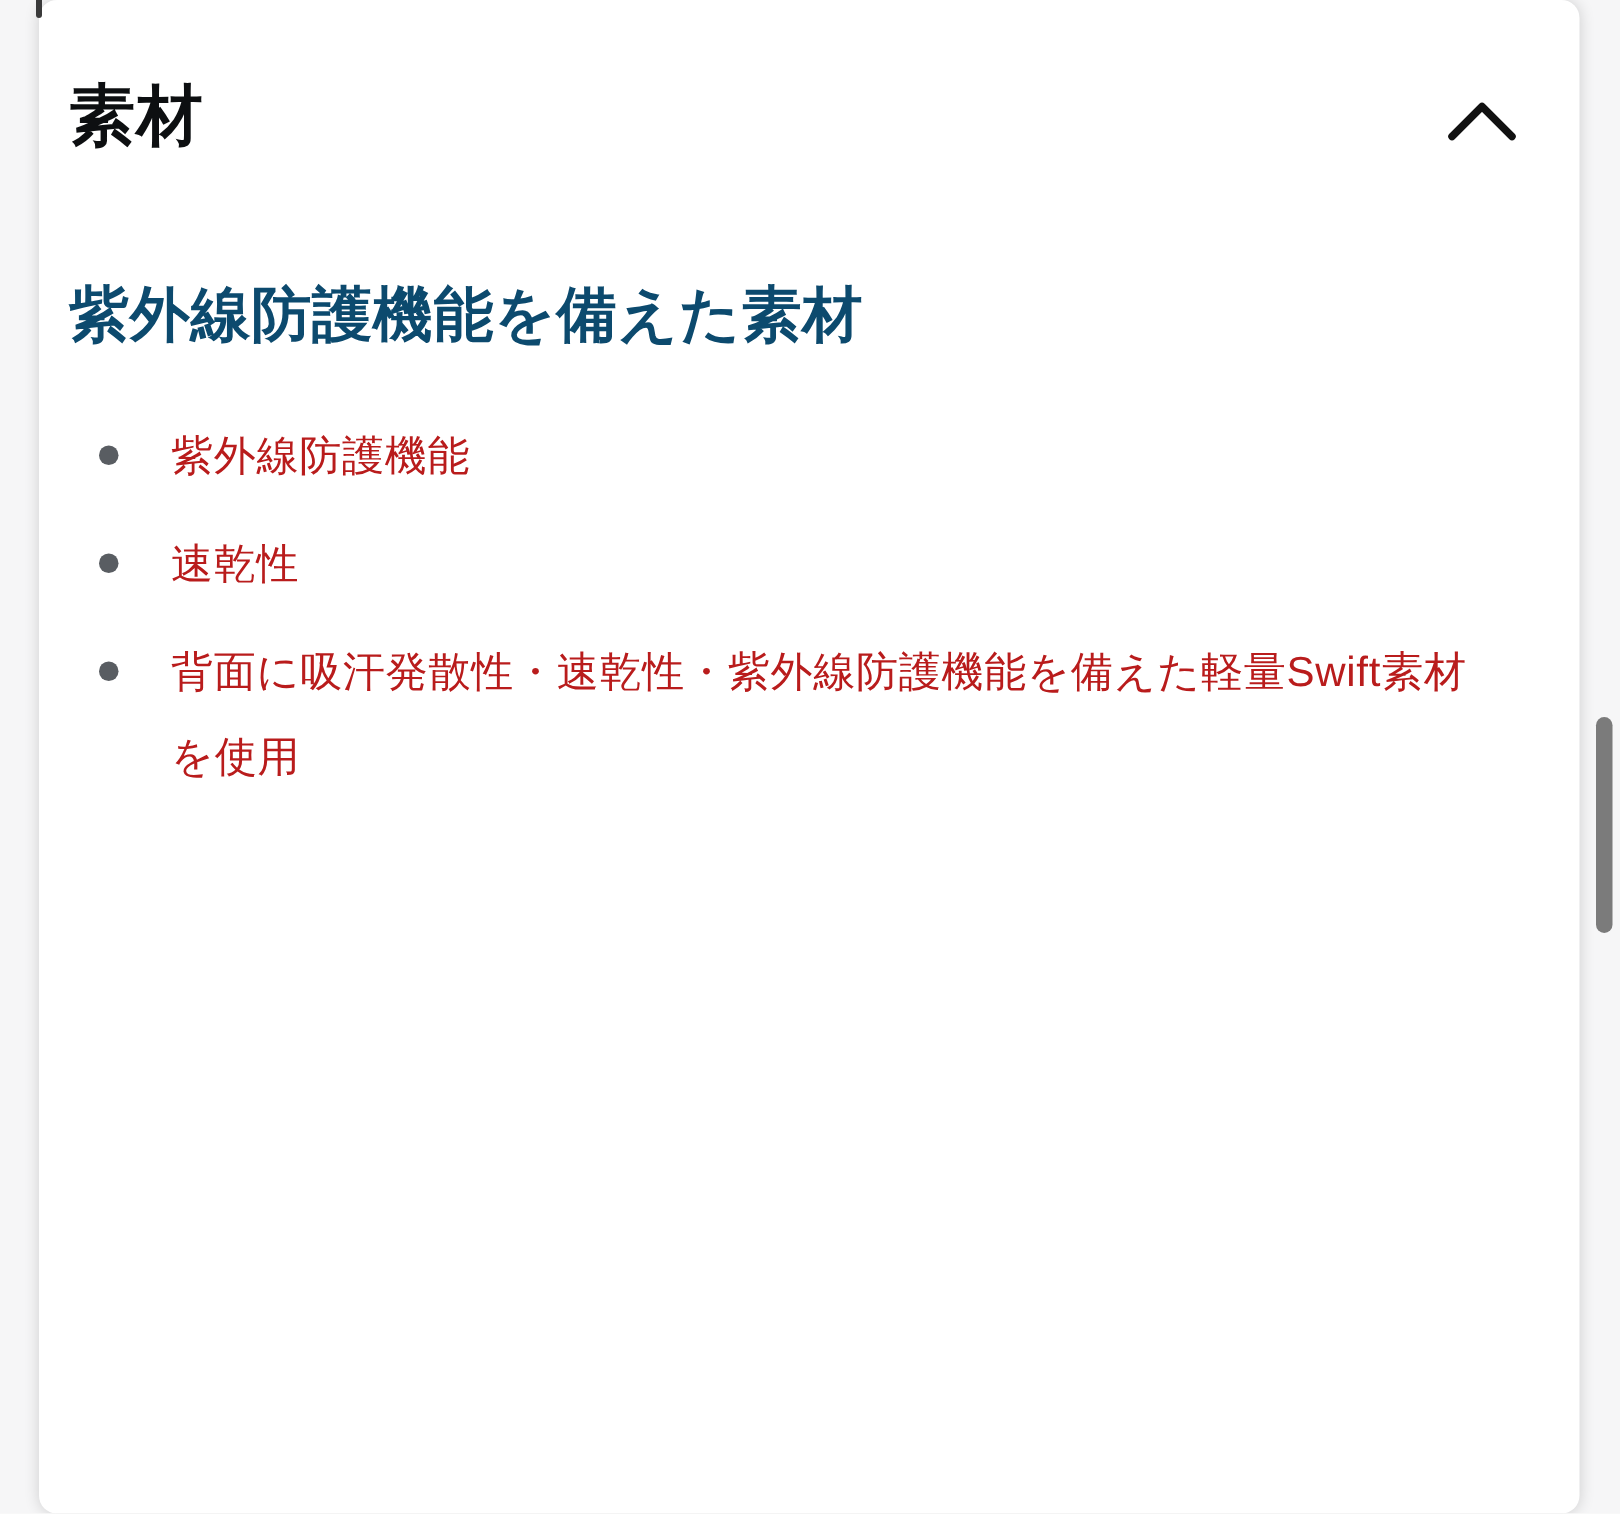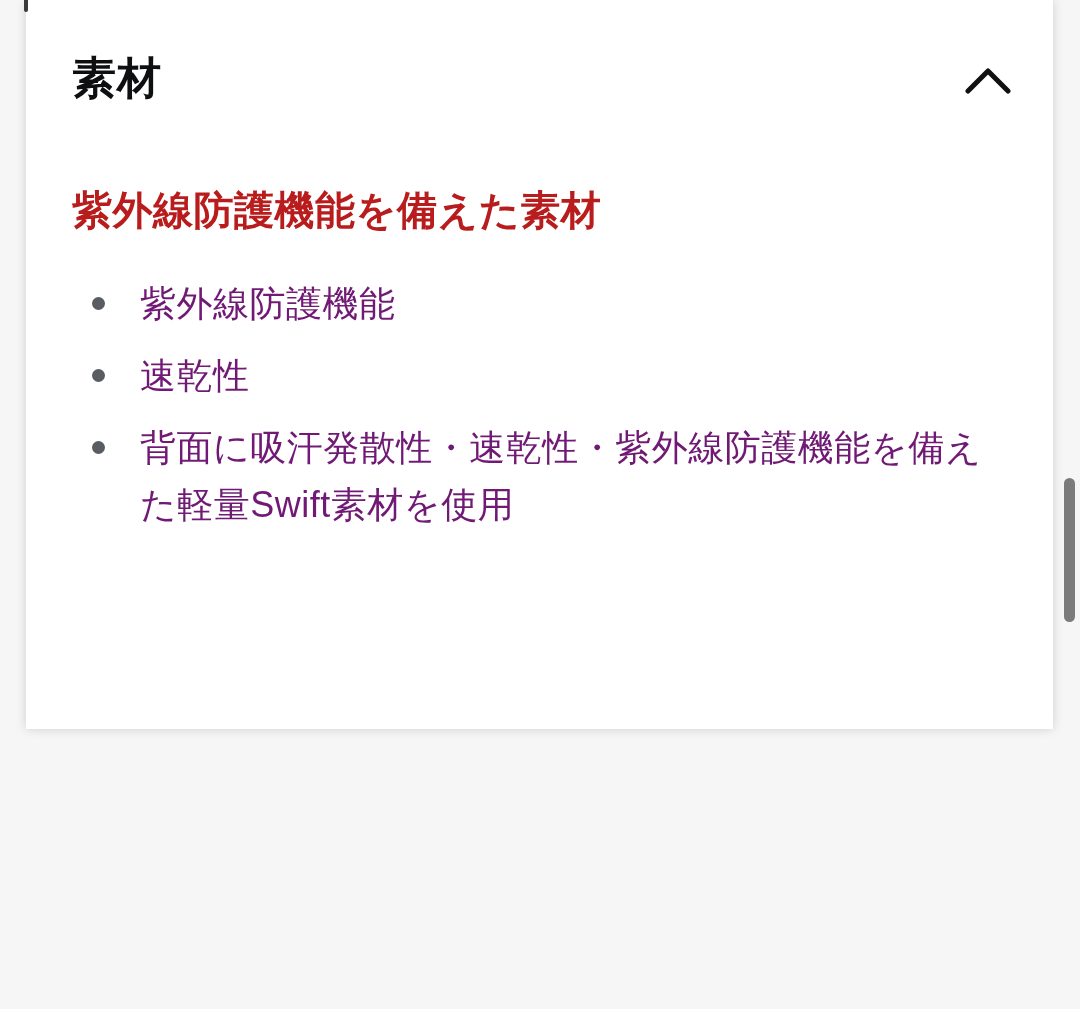--- a/index.html
+++ b/index.html
@@ -14,25 +14,26 @@
     height: 1009px;
     background: #f6f6f7;
     overflow: hidden;
   }
   
   .sheet {
     position: absolute;
     left: 26px;
     top: 0;
     width: 1027px;
-    height: 729px;
+    height: 1009px;
     background: #ffffff;
     box-shadow: 0 0 10px rgba(0,0,0,0.16);
     box-sizing: border-box;
-    padding: 55px 40px 0 46px;
+    padding: 55px 40px 0 20px;
+    border-radius: 12px;
   }
   
   .left-scroll-dash {
     position: absolute;
     left: 24px;
     top: 0;
     width: 4px;
     height: 12px;
     background: #3a3a3a;
     border-radius: 0 0 2px 2px;
@@ -70,35 +71,35 @@
     background: none;
     border: none;
     padding: 0;
     cursor: pointer;
   }
   .subheading {
     margin: 87px 0 0 0;
     font-size: 40px;
     line-height: 45px;
     font-weight: 700;
-    color: #b91c1c;
+    color: #0c4a6e;
     letter-spacing: 0.5px;
   }
   ul.material-list {
     margin: 42px 0 0 0;
     padding: 0;
     list-style: none;
   }
   ul.material-list li {
     position: relative;
     padding-left: 68px;
     max-width: 876px;
-    font-size: 36px;
+    font-size: 28px;
     line-height: 57px;
-    color: #701a75;
+    color: #b91c1c;
     margin-bottom: 15px;
     letter-spacing: 0.5px;
   }
   ul.material-list li::before {
     content: "";
     position: absolute;
     left: 20px;
     top: 22px;
     width: 13px;
     height: 13px;

